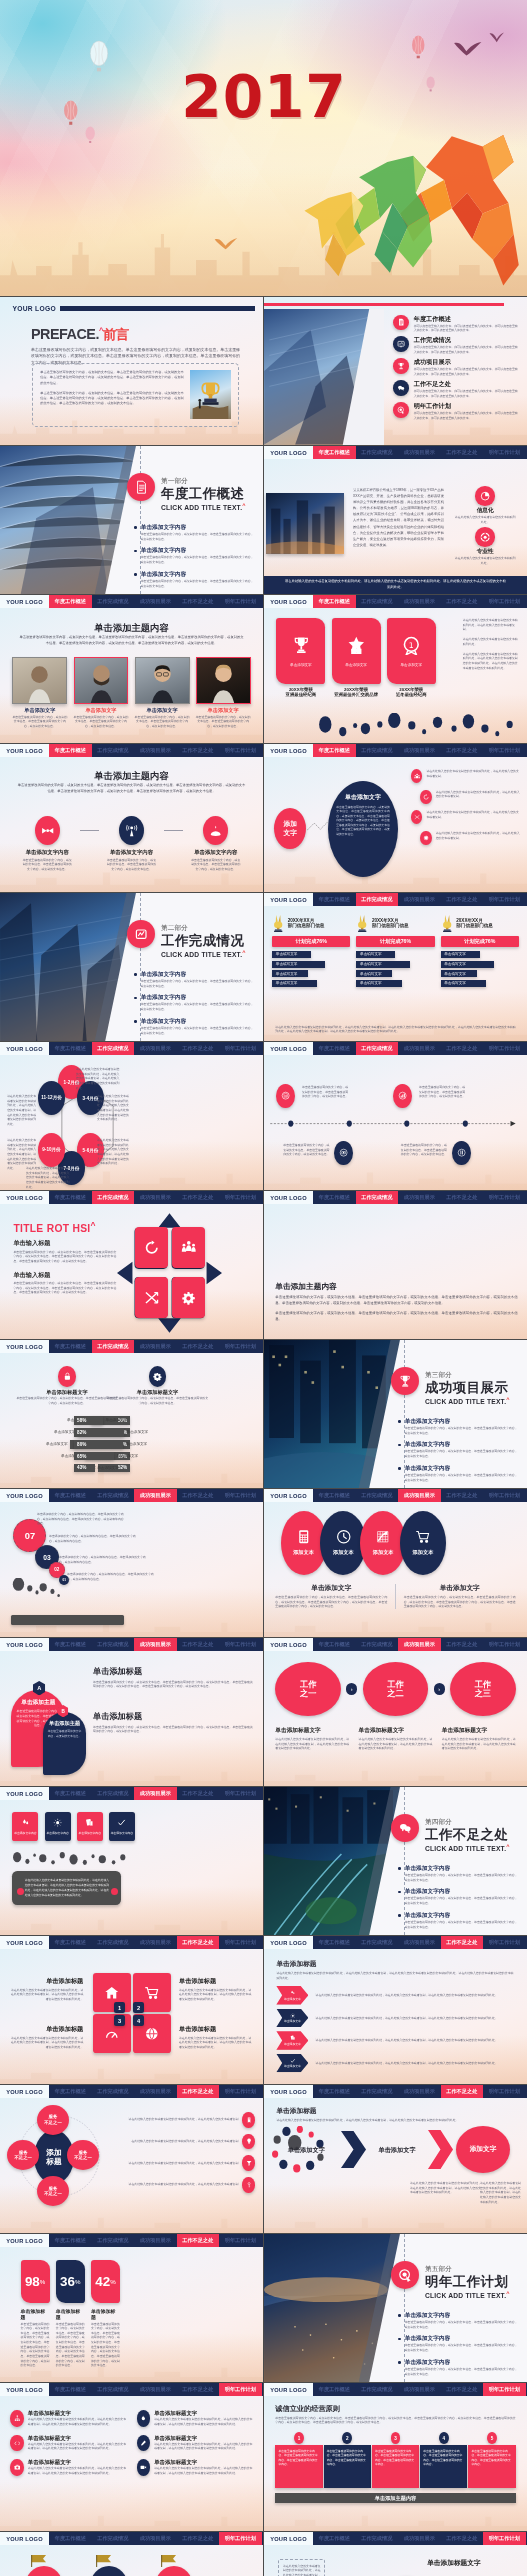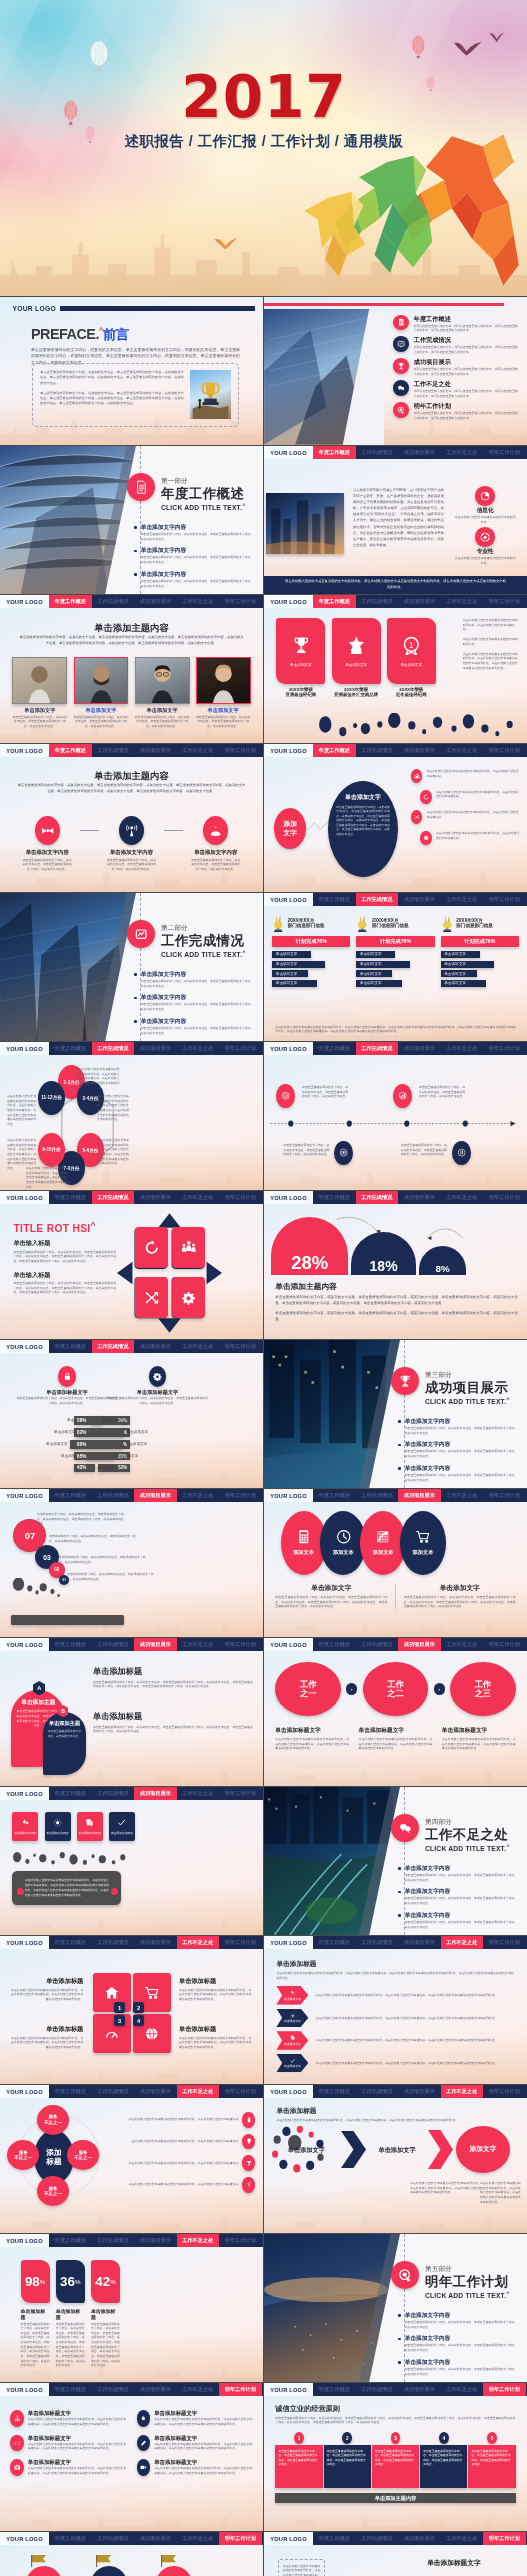--- a/index.html
+++ b/index.html
@@ -60,21 +60,21 @@
 
   
   .logostrip{position:absolute;top:8.2px;left:12.4px;right:8.2px;display:flex;align-items:center;gap:4.1px;z-index:6;}
   .logostrip .lg{font-size:6.7px;font-weight:bold;color:#16254d;letter-spacing:0.3px;}
   .logostrip .bar{flex:1;height:4.6px;background:#1b2a52;}
 
   .lorem{font-size:3.9px;line-height:1.7;color:#4a4a58;}
   .lorem-sm{font-size:3.2px;line-height:1.65;color:#55566a;}
   .lorem-xs{font-size:2.9px;line-height:1.6;color:#5a5b6e;}
   .h-cn{font-weight:bold;color:#1b2a52;}
-  .red{color:#1d4ed8;}
+  .red{color:#ef4444;}
   .navy{color:#1b2a52;}
   .white{color:#fff;}
 
   .circ{border-radius:50%;display:flex;align-items:center;justify-content:center;}
   .c-red{background:#f23355;color:#fff;}
   .c-navy{background:#1b2a52;color:#fff;}
   .shadow{box-shadow:0 1.5px 3.1px rgba(0,0,0,.22);}
 
   .photo{background:linear-gradient(160deg,#2b4c82,#8fb4d8 45%,#d9a06a 100%);}
   .photo2{background:linear-gradient(150deg,#0f1f3a,#2b4a7d 40%,#e7b07a 100%);}
@@ -170,21 +170,20 @@
       </g>
       <g opacity=".9">
         <path d="M60 130 L105 118 L128 145 L110 185 L132 220 L96 242 L70 200 L48 228 L40 172 L14 155 Z" fill="#f2c037"></path>
         <path d="M105 118 L128 145 L110 185 Z" fill="#ffe08a"></path>
         <path d="M70 200 L96 242 L80 282 L54 250 Z" fill="#e8a62c"></path>
       </g>
     </svg>
 
     <div class="cover-titles">
       <div class="year">2017</div>
-      <div class="subtitle">述职报告 / 工作汇报 / 工作计划 / 通用模版</div>
     </div>
   </div>
 
   <div class="grid">
 
     <div class="slide">
       <div class="bg-soft"></div>
       <svg class="citysil" viewBox="0 0 511 86" preserveAspectRatio="none">
           <path d="M0 86 L0 64 L24 64 L28 48 L34 64 L70 64 L70 52 L96 52 L96 64 L140 64 L140 38 L150 38 L150 64 L200 64 L200 54 L240 54 L240 64 L300 64 L300 34 L310 34 L310 64 L360 64 L360 50 L400 50 L400 64 L450 64 L450 40 L462 40 L462 64 L511 64 L511 86 Z" fill="#e0b089" opacity=".5"></path>
         </svg>
@@ -967,37 +966,20 @@
       <div class="bg-soft"></div>
       <div class="navbar">
         <div class="nav-logo">YOUR LOGO</div>
         <div class="nav-items">
           <div class="nav-item">年度工作概述</div>
           <div class="nav-item active">工作完成情况</div>
           <div class="nav-item">成功项目展示</div>
           <div class="nav-item">工作不足之处</div>
           <div class="nav-item">明年工作计划</div>
         </div>
-      </div>
-      <div style="position:absolute;left:4.1px;top:24px;right:0;height:60px;">
-        <div style="position:absolute;left:3.1px;bottom:0;width:77px;height:58px;background:#f23355;border-radius:77px 77px 0 0;display:flex;align-items:flex-end;justify-content:center;">
-          <span class="white" style="font-size:18.5px;font-weight:bold;line-height:1;padding-bottom:2.1px;">28%</span>
-        </div>
-        <div style="position:absolute;left:83px;bottom:0;width:65px;height:43px;background:#1b2a52;border-radius:65px 65px 0 0;display:flex;align-items:flex-end;justify-content:center;">
-          <span class="white" style="font-size:14px;font-weight:bold;line-height:1;padding-bottom:2.1px;">18%</span>
-        </div>
-        <div style="position:absolute;left:151px;bottom:0;width:47px;height:29px;background:#1b2a52;border-radius:47px 47px 0 0;display:flex;align-items:flex-end;justify-content:center;">
-          <span class="white" style="font-size:9.8px;font-weight:bold;line-height:1;padding-bottom:1.5px;">8%</span>
-        </div>
-        <svg style="position:absolute;left:67px;top:0;width:144px;height:31px;" viewBox="0 0 280 60">
-          <path d="M4 8 Q50 -6 86 36" fill="none" stroke="#333" stroke-width="1" stroke-dasharray="3 2"></path>
-            <path d="M86 36 l-6 -6 l9 -1z" fill="#333"></path>
-          <path d="M180 44 Q214 10 248 44" fill="none" stroke="#333" stroke-width="1" stroke-dasharray="3 2"></path>
-            <path d="M180 44 l8 -3 l-1 8z" fill="#333"></path>
-        </svg>
       </div>
       <div style="position:absolute;left:11.3px;top:91px;right:9.3px;">
         <div style="font-size:7.7px;font-weight:bold;color:#2a2a33;">单击添加主题内容</div>
         <div class="lorem" style="margin-top:3.1px;text-align:justify;font-size:3.4px;">单击这里修改填写你的文字内容，或复制的文本信息。单击这里修改填写你的文字内容，或复制的文本信息。单击这里修改填写你的文字内容，或复制的文本信息。单击这里修改填写你的文字内容，或复制的文本信息。单击这里修改填写你的文字内容，或复制的文本信息。</div>
         <div class="lorem" style="margin-top:4.1px;text-align:justify;font-size:3.4px;">单击这里修改填写你的文字内容，或复制的文本信息。单击这里修改填写你的文字内容，或复制的文本信息。单击这里修改填写你的文字内容，或复制的文本信息。</div>
       </div>
     </div>
 
     <div class="slide">
       <div class="bg-soft"></div>

